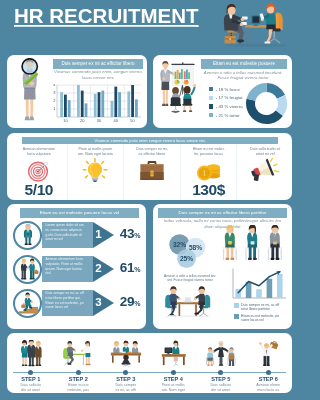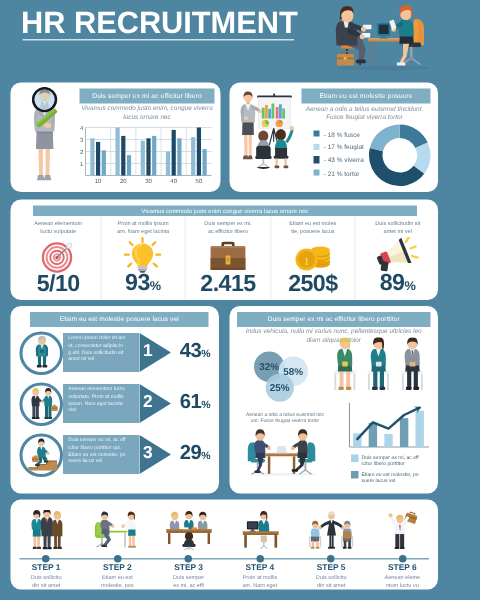--- a/index.html
+++ b/index.html
@@ -2,21 +2,21 @@
 <html><head>
 <meta charset="utf-8">
 <style>
   html,body{margin:0;padding:0;}
   body{width:300px;height:400px;background:#4e85a0;
        font-family:"Liberation Sans",sans-serif;overflow:hidden;position:relative;}
   .panel{position:absolute;background:#fff;border-radius:7px;overflow:hidden;}
   
   #header{position:absolute;left:0;top:0;width:300px;height:55px;}
   #hdr-title{position:absolute;left:14px;top:5px;font-size:20.5px;font-weight:bold;
-             color:#fff;letter-spacing:0px;line-height:21px;}
+             color:#fff;letter-spacing:0px;line-height:21px;text-decoration:underline;}
   #hdr-rule{position:absolute;left:15px;top:25.5px;width:181px;height:1.6px;background:#cfe1ea;}
   #hdr-sub{position:absolute;left:15px;top:30px;font-size:12.5px;color:#e2eef4;line-height:14px;}
   #hdr-scene{position:absolute;left:218px;top:2px;}
   
   .hbar{position:absolute;background:#7fadc1;color:#fff;font-size:4.5px;
         display:flex;align-items:center;justify-content:center;letter-spacing:.05px;}
   .caption{position:absolute;color:#7f909d;font-size:4.3px;text-align:center;
            line-height:5.5px;font-style:italic;}
   .lbl{position:absolute;color:#5f7484;font-size:3.5px;text-align:center;line-height:4.4px;}
   svg{display:block;}
@@ -421,74 +421,71 @@
             C17.6 18.0 17.4 18.6 17.4 19.6 L10.6 19.6 C10.6 18.6 10.4 18.0 9.6 17.1
             C8.4 15.7 6.9 14.0 6.9 11.4 C6.9 7.4 9.9 4.4 14.0 4.4 Z" fill="#fbc02a"></path>
    <path d="M14.0 4.4 C11.0 4.4 8.7 6.8 8.7 10.2 C8.7 12.4 9.6 13.8 10.8 15.2
             L10.8 19.6 L12.2 19.6 L12.2 14.6 C11.0 13.4 10.3 12.2 10.3 10.4
             C10.3 7.8 11.8 6.2 14.0 6.2 Z" fill="#ffd860" opacity=".7"></path>
    <rect x="10.7" y="19.6" width="6.6" height="1.4" rx=".4" fill="#b6bec6"></rect>
    <rect x="11.1" y="21.2" width="5.8" height="1.3" rx=".4" fill="#98a2ac"></rect>
    <path d="M11.9 22.6 L16.1 22.6 L15.2 23.9 L12.8 23.9 Z" fill="#4b555f"></path>
  </svg>
         </div>
-        <div class="sval">93<span class="sfx">%</span></div>
       </div>
       <div class="scell">
         <div class="slbl">Duis semper ex mi,<br>ac efficitur libero</div>
         <div class="sico">
           <svg width="28" height="24" viewBox="0 0 28 24">
    <path d="M9.6 6.2 L9.6 4.6 C9.6 3.7 10.2 3.1 11.1 3.1 L16.9 3.1
             C17.8 3.1 18.4 3.7 18.4 4.6 L18.4 6.2 L16.6 6.2 L16.6 4.9
             L11.4 4.9 L11.4 6.2 Z" fill="#5e4026"></path>
    <rect x="2.4" y="6.2" width="23.2" height="15.6" rx="1.0" fill="#9c6c44"></rect>
    <rect x="2.4" y="14.0" width="23.2" height="7.8" rx="0" fill="#7d5431"></rect>
    <rect x="2.4" y="20.8" width="23.2" height="1.0" rx=".5" fill="#6b4627"></rect>
    <rect x="2.4" y="6.2" width="23.2" height="1.2" rx=".6" fill="#ad7c51"></rect>
    <rect x="12.4" y="12.4" width="3.2" height="6.0" rx=".6" fill="#e8b43c"></rect>
    <rect x="13.2" y="14.0" width="1.6" height="2.4" rx=".4" fill="#c7912a"></rect>
  </svg>
         </div>
-        <div class="sval">2.415</div>
       </div>
       <div class="scell">
         <div class="slbl">Etiam eu est moles<br>tie, posuere lacus</div>
         <div class="sico">
           <svg width="28" height="26" viewBox="0 0 28 26">
    <ellipse cx="18.6" cy="8.6" rx="6.2" ry="2.3" fill="#f5b81c"></ellipse>
    <rect x="12.4" y="8.6" width="12.4" height="9.6" fill="#f5b81c"></rect>
    <ellipse cx="18.6" cy="18.2" rx="6.2" ry="2.3" fill="#e8a20d"></ellipse>
    <path d="M12.4 10.8 A6.2 2.3 0 0 0 24.8 10.8" fill="none" stroke="#e09a0a" stroke-width=".8"></path>
    <path d="M12.4 13.4 A6.2 2.3 0 0 0 24.8 13.4" fill="none" stroke="#e09a0a" stroke-width=".8"></path>
    <path d="M12.4 16.0 A6.2 2.3 0 0 0 24.8 16.0" fill="none" stroke="#e09a0a" stroke-width=".8"></path>
    <circle cx="9.4" cy="15.0" r="7.4" fill="#f5b81c"></circle>
    <circle cx="9.4" cy="15.0" r="5.6" fill="#e8a20d"></circle>
    <text x="9.4" y="18.4" text-anchor="middle" font-size="7.4" font-weight="bold" fill="#f5cd59" font-family="Liberation Serif, serif">1</text>
  </svg>
         </div>
-        <div class="sval">250$</div>
+        <div class="sval">130$</div>
       </div>
       <div class="scell">
         <div class="slbl">Duis sollicitudin sit<br>amet mi vel</div>
         <div class="sico">
           <svg width="30" height="24" viewBox="0 0 30 24">
    <g transform="rotate(-22 14 12)">
      <path d="M23.4 6.4 L26.6 4.0 M24.6 11.6 L28.2 11.6 M23.6 16.6 L26.8 19.0" stroke="#f7cf3c" stroke-width="1.5" stroke-linecap="round"></path>
      <path d="M8.6 8.6 L20.4 3.2 L20.4 20.2 L8.6 14.8 Z" fill="#efe4c2"></path>
      <path d="M8.6 8.6 L20.4 3.2 L20.4 11.6 L8.6 11.6 Z" fill="#faf3de"></path>
      <path d="M19.4 3.4 L21.6 2.6 L21.6 20.8 L19.4 20.0 Z" fill="#2c333b"></path>
      <rect x="4.4" y="7.2" width="4.8" height="8.2" rx="1.1" fill="#d64550"></rect>
      <rect x="1.4" y="8.4" width="3.4" height="5.8" rx="1.1" fill="#2c333b"></rect>
      <g transform="rotate(30 5.2 14)">
        <rect x="3.0" y="13.2" width="4.6" height="6.4" rx="1.0" fill="#2c333b"></rect>
      </g>
    </g>
  </svg>
         </div>
-        <div class="sval">89<span class="sfx">%</span></div>
       </div>
     </div>
 </div>
 
 <div class="panel" id="p4">
   <div class="hbar" id="p4bar">Etiam eu est molestie posuere lacus vel</div>
   <div id="p4rows">
       <div class="lrow">
         <div class="lcirc">
           <svg width="16" height="22" viewBox="0 0 16 22">

